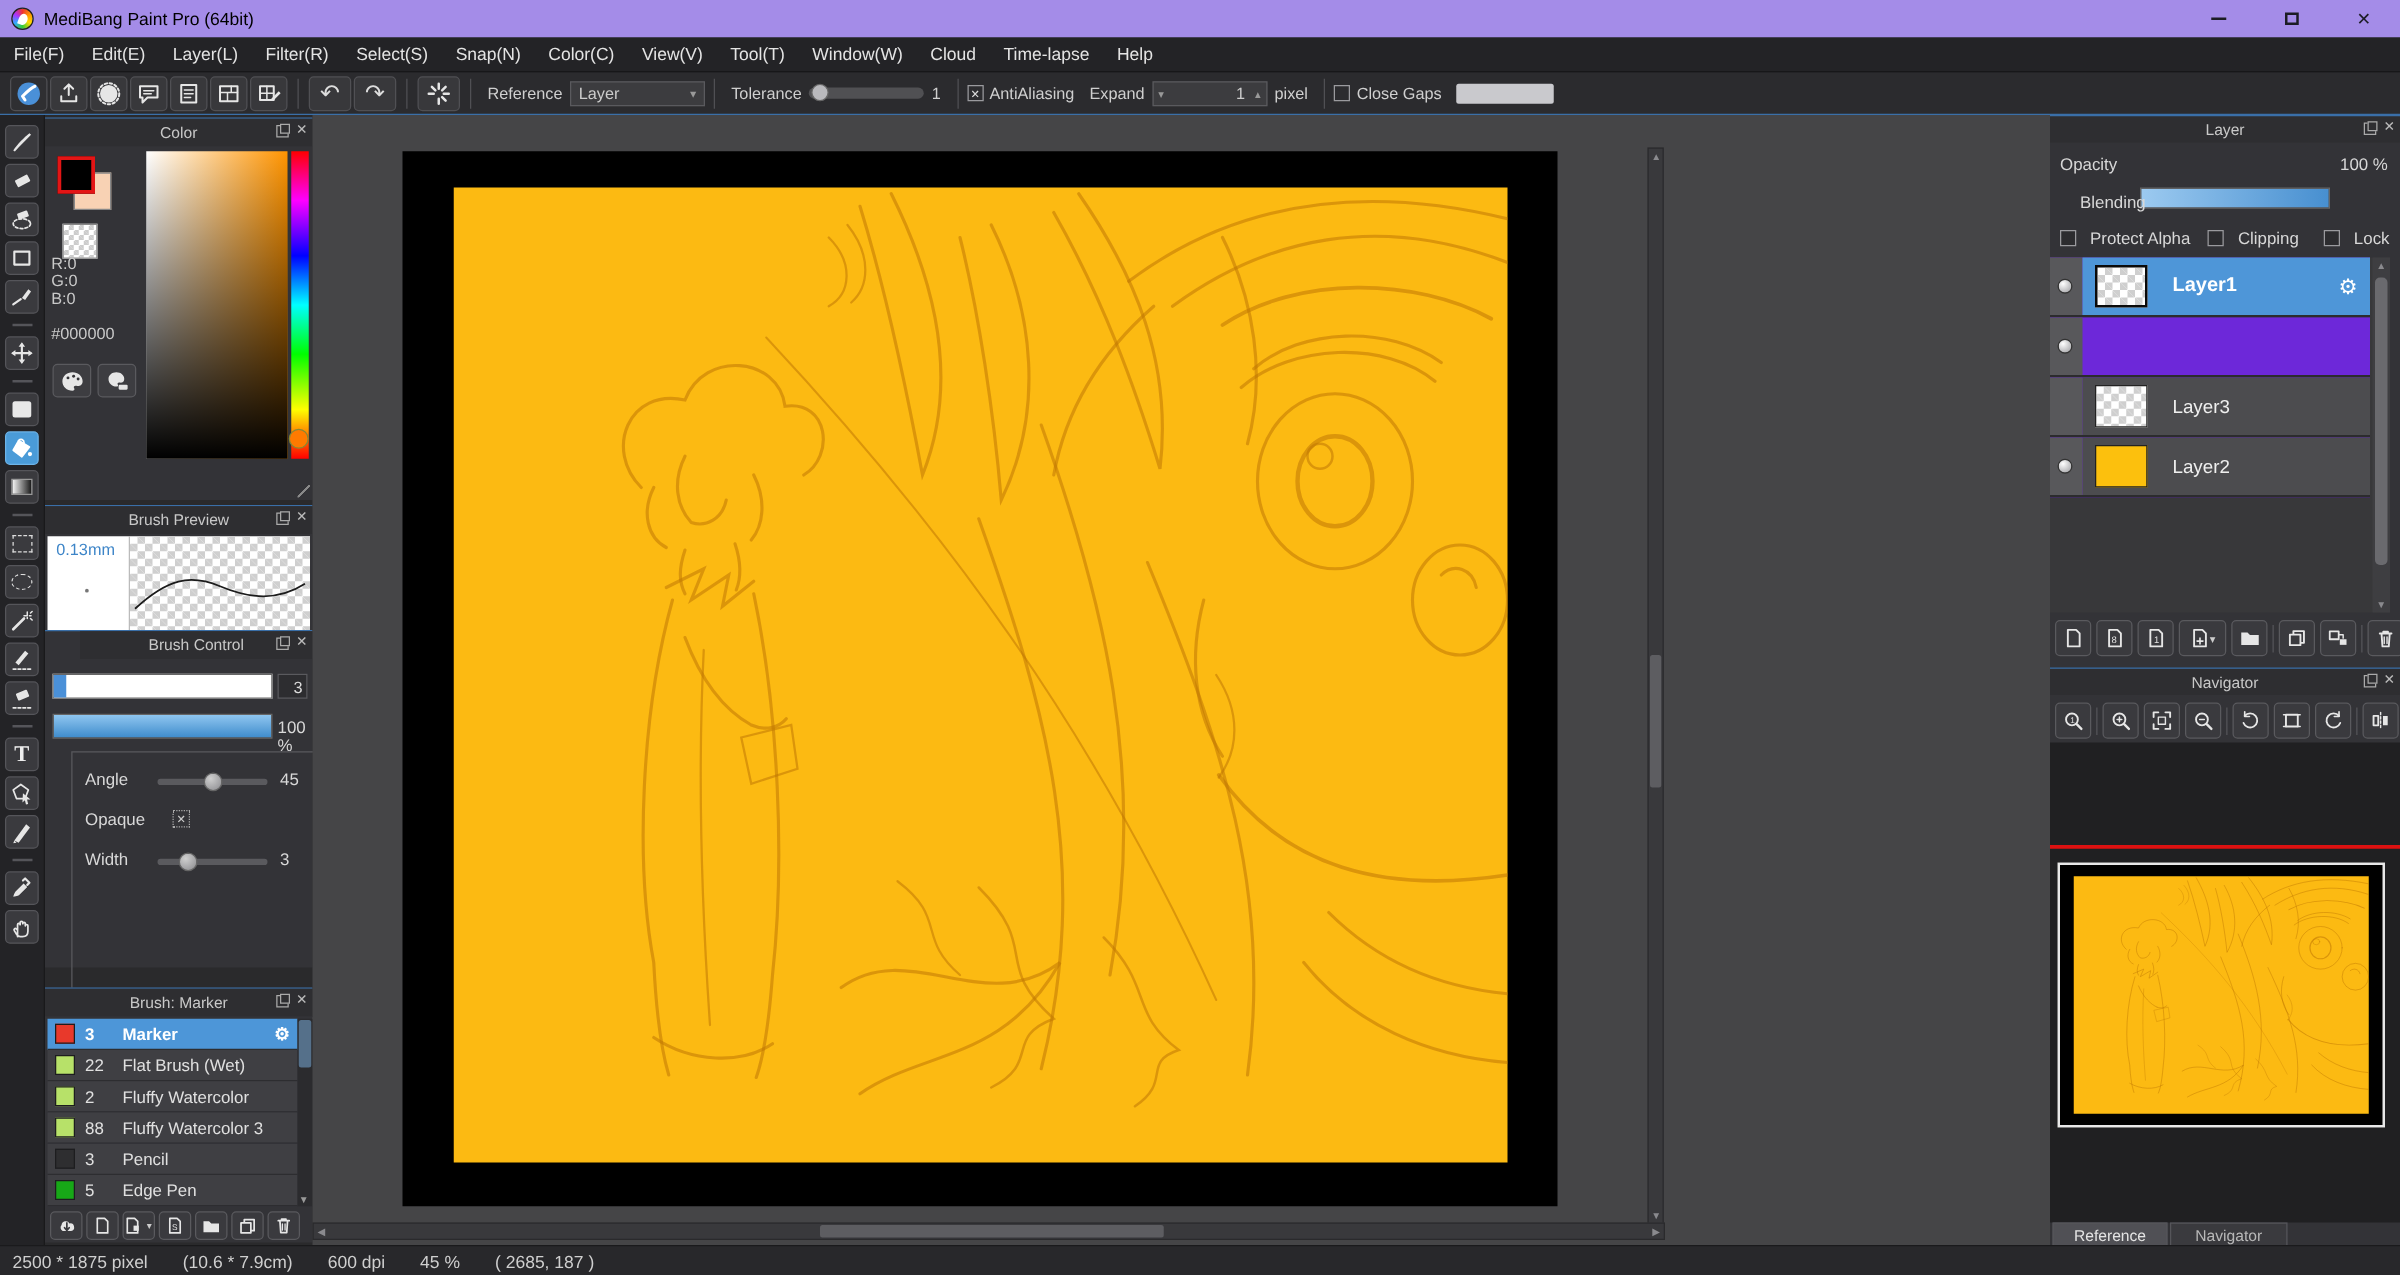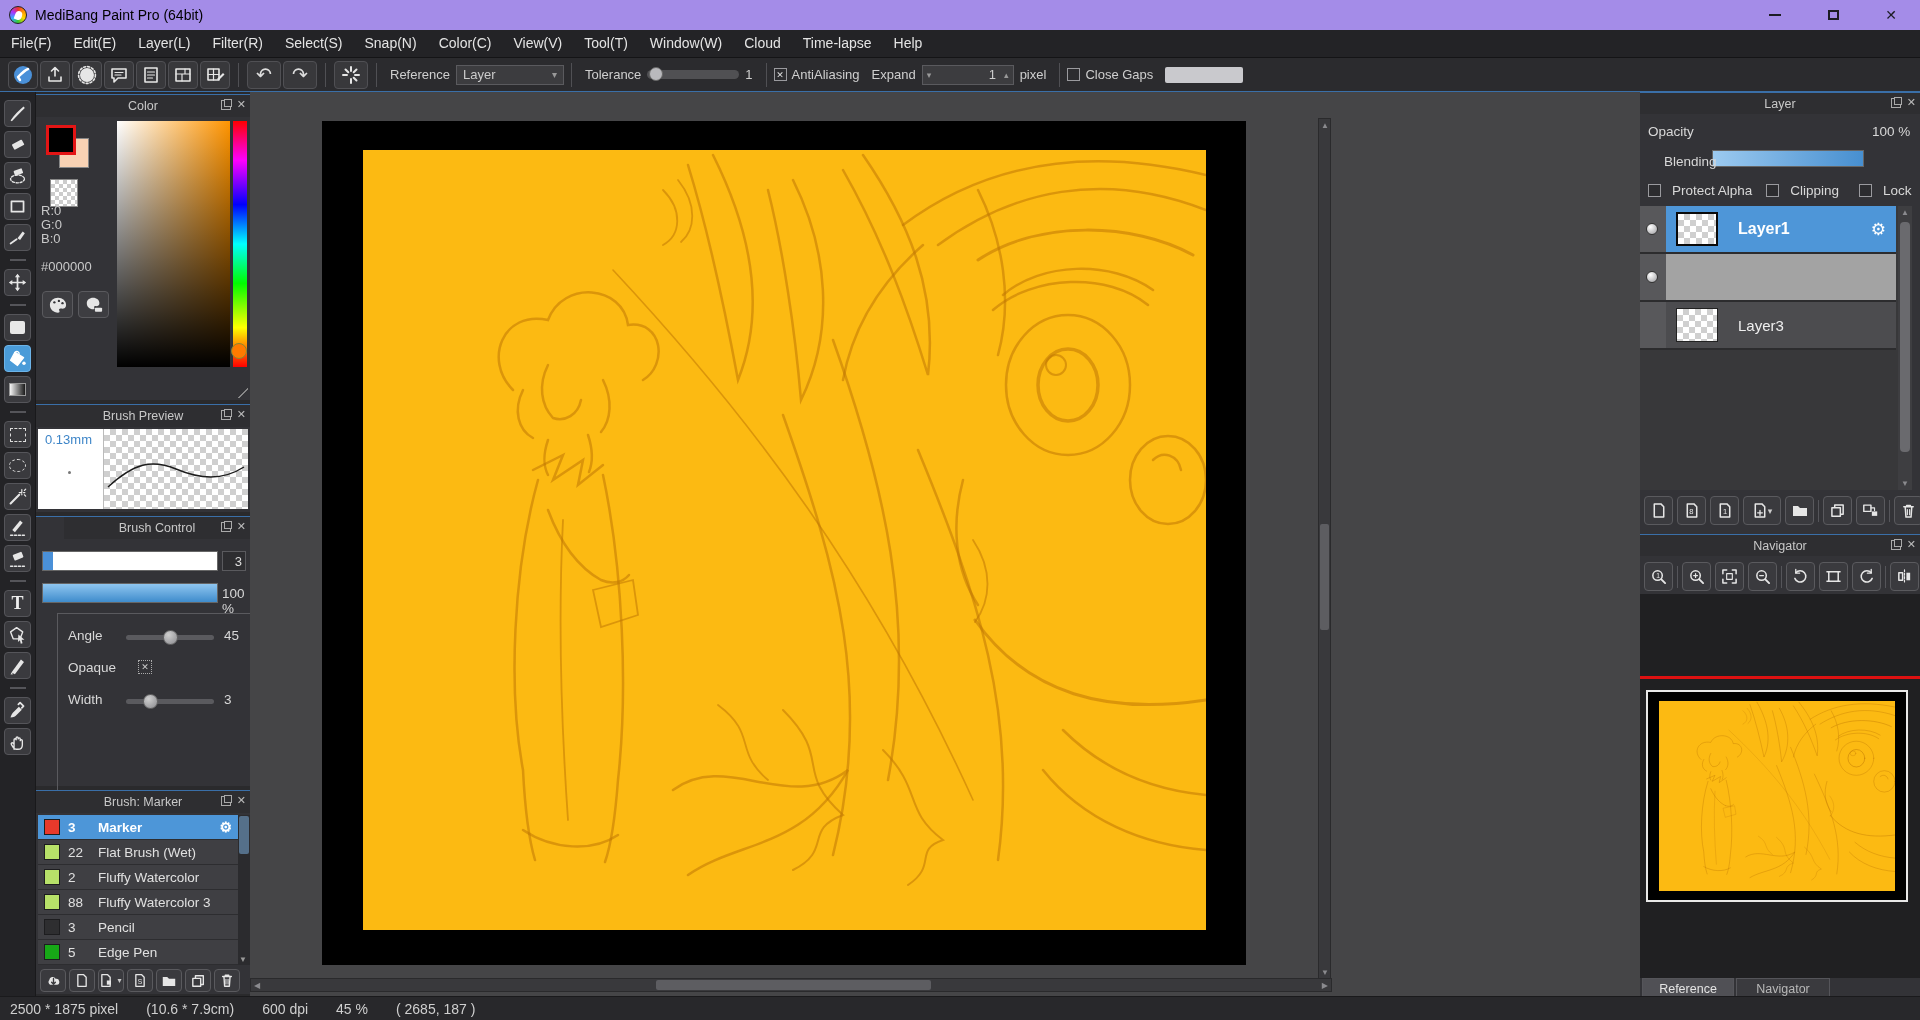--- a/index.html
+++ b/index.html
@@ -98,21 +98,21 @@
     background:linear-gradient(135deg,transparent 45%,#888 45%,#888 55%,transparent 55%); }
 
   
   .p-bprev { top:312px; height:108px; }
   .bp-white { position:absolute; left:2px; top:24px; width:66px; height:80px; background:#fff; border-right:1px solid #bbb; }
   .bp-size { position:absolute; left:7px; top:3px; color:#3d85c8; font-size:13px; }
   .bp-dot { position:absolute; left:30px; top:42px; width:3px; height:3px; border-radius:50%; background:#777; }
   .bp-area { position:absolute; left:68px; top:24px; width:144px; height:80px; }
 
   
-  .p-bctrl { top:424px; height:270px;padding-left:28px; }
+  .p-bctrl { top:412px; height:270px;padding-left:28px; }
   .bc-track { position:absolute; left:6px; width:176px; height:20px; background:#fff; border:1px solid #666; }
   .bc-fill { position:absolute; left:0; top:0; height:18px; background:#4a90d8; }
   .bc-val { position:absolute; left:186px; width:24px; height:20px; background:#2d2d30; border:1px solid #5a5a5e;
     color:#ddd; text-align:right; padding:2px 3px 0 0; font-size:13px; }
   .bc-opa { position:absolute; left:6px; width:176px; height:20px; background:linear-gradient(to bottom,#8fc6f0,#3f8ccc); border:1px solid #666; }
   .bc-lbl { position:absolute; color:#d8d8d8; font-size:13.5px; }
   .groupbox { position:absolute; left:4px; top:96px; width:204px; height:214px; border:1px solid #5a5a5e;margin-left:17px; }
   .mini-track { position:absolute; height:5px; background:#5a5a5e; border-radius:3px; width:88px; }
   .mini-thumb { position:absolute; top:-5px; width:15px; height:15px; border-radius:50%; background:radial-gradient(circle at 35% 30%,#cfcfcf,#8a8a8e); border:1px solid #666; }
   .opqbox { width:14px; height:14px; border:1px dotted #aaa; color:#ccc; font-size:9px; display:inline-flex; align-items:center; justify-content:center; }
@@ -147,21 +147,21 @@
   .scrarr { position:absolute; color:#8a8a8e; font-size:8px; }
 
   
   .rightcol { position:absolute; left:1640px; top:92px; width:280px; height:904px; background:#333337; }
   .rp-title { position:absolute; left:0; width:280px; height:22px; background:#2e2e31; border-top:1px solid #3a6fa8;
     display:flex; align-items:center; justify-content:center; color:#c8c8c8; font-size:12.5px; }
   .lp-row { position:absolute; left:0; width:280px; display:flex; align-items:center; color:#d8d8d8; font-size:13.5px; }
   .lp-opacity { position:absolute; left:72px; top:0; width:152px; height:17px; background:linear-gradient(to right,#9ccaf0,#478fd0); border:1px solid #666; }
   .lp-drop { position:absolute; left:72px; top:0; width:196px; height:20px; background:#3e3e42; border:1px solid #5a5a5e;
     color:#c8c8c8; display:flex; align-items:center; padding:0 6px; font-size:13px; }
-  .lrow { position:absolute; left:0; width:256px; height:48px; background:#a3a3a3; border-bottom:2px solid #2c2c2e; }
+  .lrow { position:absolute; left:0; width:256px; height:48px; background:#6d28d9; border-bottom:2px solid #2c2c2e; }
   .lrow .strip { position:absolute; left:0; top:0; width:26px; height:46px; background:#58585b; }
   .lrow.sel .body { background:#4e96d8; }
   .lrow .body { position:absolute; left:26px; top:0; width:230px; height:46px; background:#4c4c4f; display:flex; align-items:center; }
   .eyedot { position:absolute; left:6px; top:17px; width:12px; height:12px; border-radius:50%;
     background:radial-gradient(circle at 35% 30%,#fff,#9a9a9e); border:1px solid #333; }
   .lthumb { width:42px; height:34px; margin-left:10px; border:1px solid #222; }
   .lthumb.selborder { border:2px solid #0a0a0a; }
   .lname { margin-left:20px; font-size:15px; color:#efefef; }
   .lrow.sel .lname { font-weight:bold; color:#fff; font-size:16px; }
   .lgear { margin-left:auto; margin-right:10px; color:#fff; font-size:17px; }
@@ -708,20 +708,29 @@
             <div class="eyedot"></div>
           </div>
       </div>
       <div class="lrow" style="top:96px">
         <div class="strip"></div>
         <div class="body">
             <div class="lthumb checker"></div>
           <span class="lname">Layer3</span>
           </div>
       </div>
+      <div class="lrow" style="top:144px">
+        <div class="strip">
+            <div class="eyedot"></div>
+          </div>
+        <div class="body">
+            <div class="lthumb" style="background: rgb(252, 192, 13);"></div>
+          <span class="lname">Layer2</span>
+          </div>
+      </div>
     </div>
     <div class="llist-scroll">
       <span class="scrarr" style="left:3px; top:2px">▲</span>
       <div class="llthumb"></div>
       <span class="scrarr" style="left:3px; bottom:2px">▼</span>
     </div>
 
     <div style="position:absolute; left:4px; top:404px; display:flex; gap:4px; align-items:center">
       <div class="rp-ibtn">
           <svg class="icon" width="16" height="17" viewBox="0 0 16 18">

